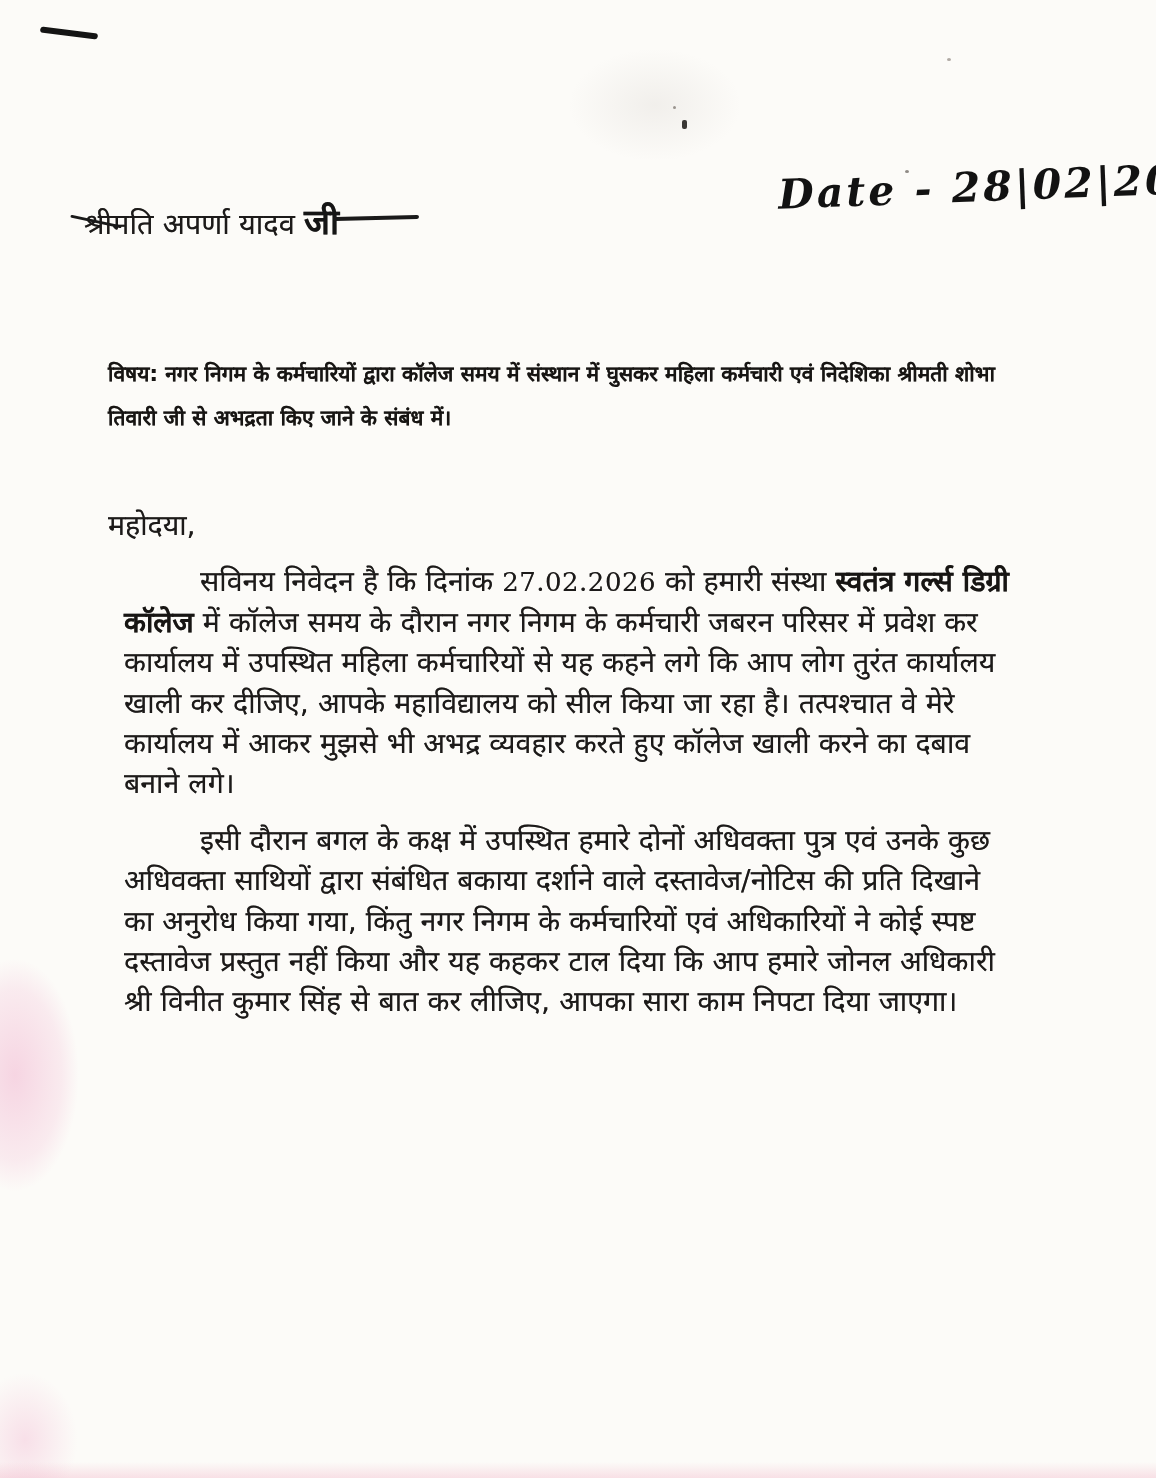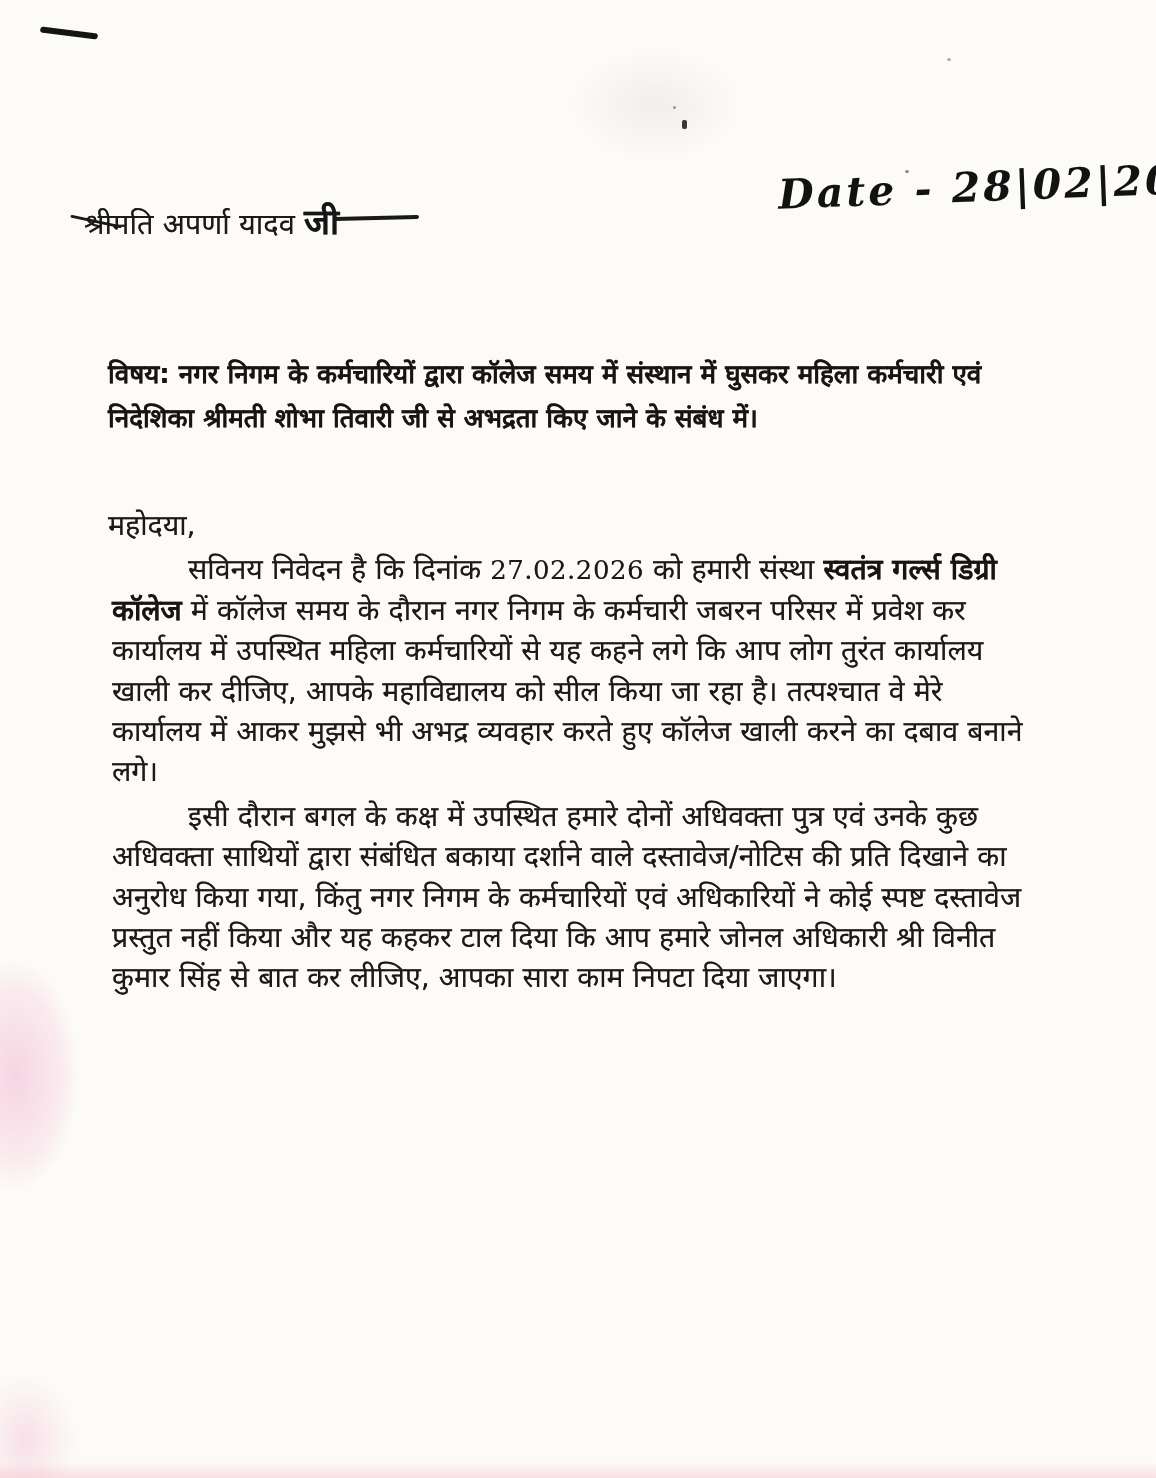--- a/index.html
+++ b/index.html
@@ -62,28 +62,28 @@
   
   .print{text-shadow:0 0 0.5px rgba(20,18,16,0.55);}
   .recipient{
     position:absolute;left:108px;top:202px;
     font-size:29px;line-height:41px;
   }
   .name-line{position:relative;margin-left:-24px;white-space:nowrap;text-align:center;}
   .indent-block{margin-left:74px;}
   .subject{
     position:absolute;left:108px;top:352px;width:918px;
-    font-weight:700;font-size:26px;line-height:44px;
+    font-weight:700;font-size:21px;line-height:44px;
     color:#171513;
   }
   .body-block{
     position:absolute;left:108px;top:506px;width:920px;
     font-size:28.5px;line-height:40.4px;
   }
-  .para{margin:4px;text-indent:76px;}
+  .para{margin:16px;text-indent:76px;}
   .greeting{text-indent:0;margin:0 0 0 0;}
   .bold{font-weight:700;color:#171513;}
   .latin-num{
     font-family:"DejaVu Serif","Liberation Serif",serif;
     font-size:26px;letter-spacing:0.5px;
   }
 </style>
 </head>
 <body>
 

